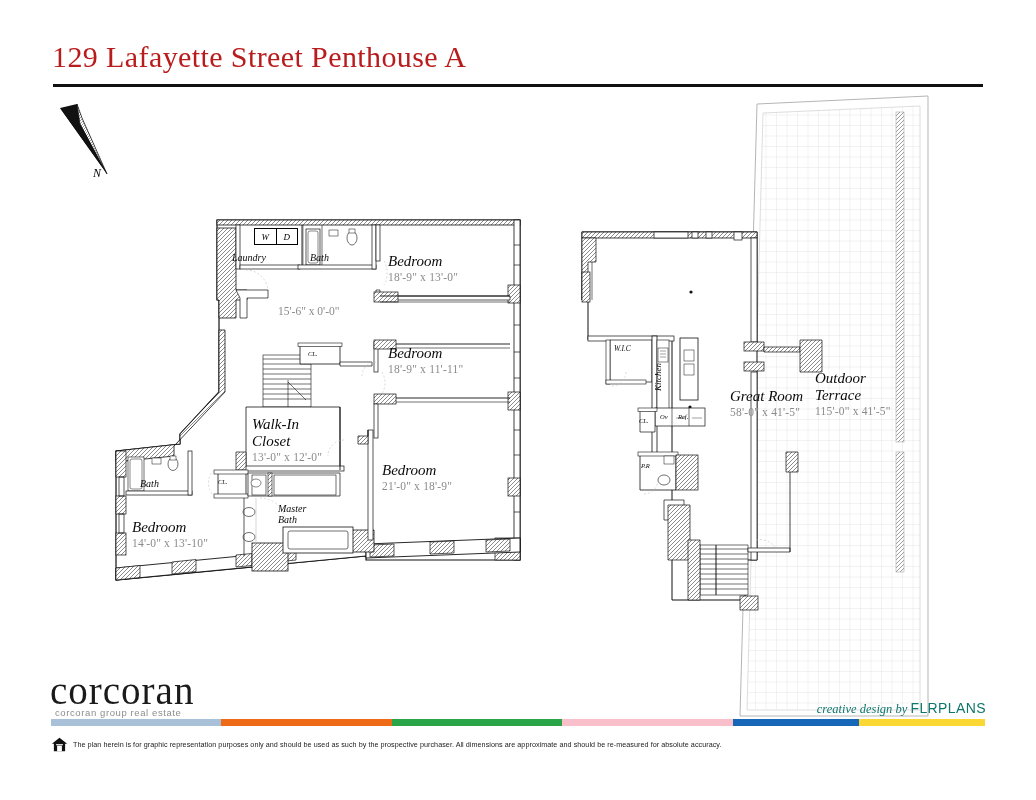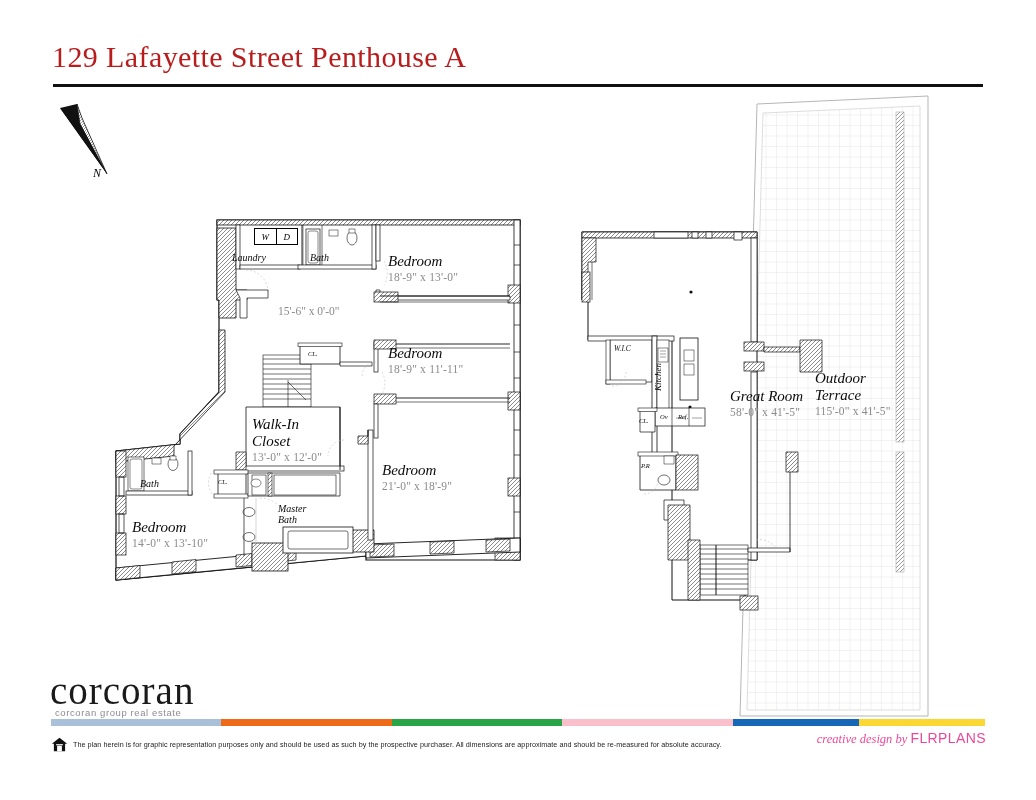--- a/index.html
+++ b/index.html
@@ -162,24 +162,24 @@
     left: 73px; top: 740px;
     font-family: "Liberation Sans", sans-serif;
     font-size: 7.2px;
     letter-spacing: 0.05px;
     color: #222;
     white-space: nowrap;
     text-align: right;
   }
   #credit {
     position: absolute;
-    right: 50px; top: 730px;
+    right: 50px; top: 700px;
     font-family: "Liberation Serif", serif;
     font-size: 12.5px;
-    color: #ec4899;
+    color: #0f766e;
     white-space: nowrap;
   }
   #credit .ital { font-style: italic; }
   #credit .brand {
     font-family: "Liberation Sans", sans-serif;
     font-style: normal;
     font-size: 14px;
     letter-spacing: 0.4px;
   }
 </style>

